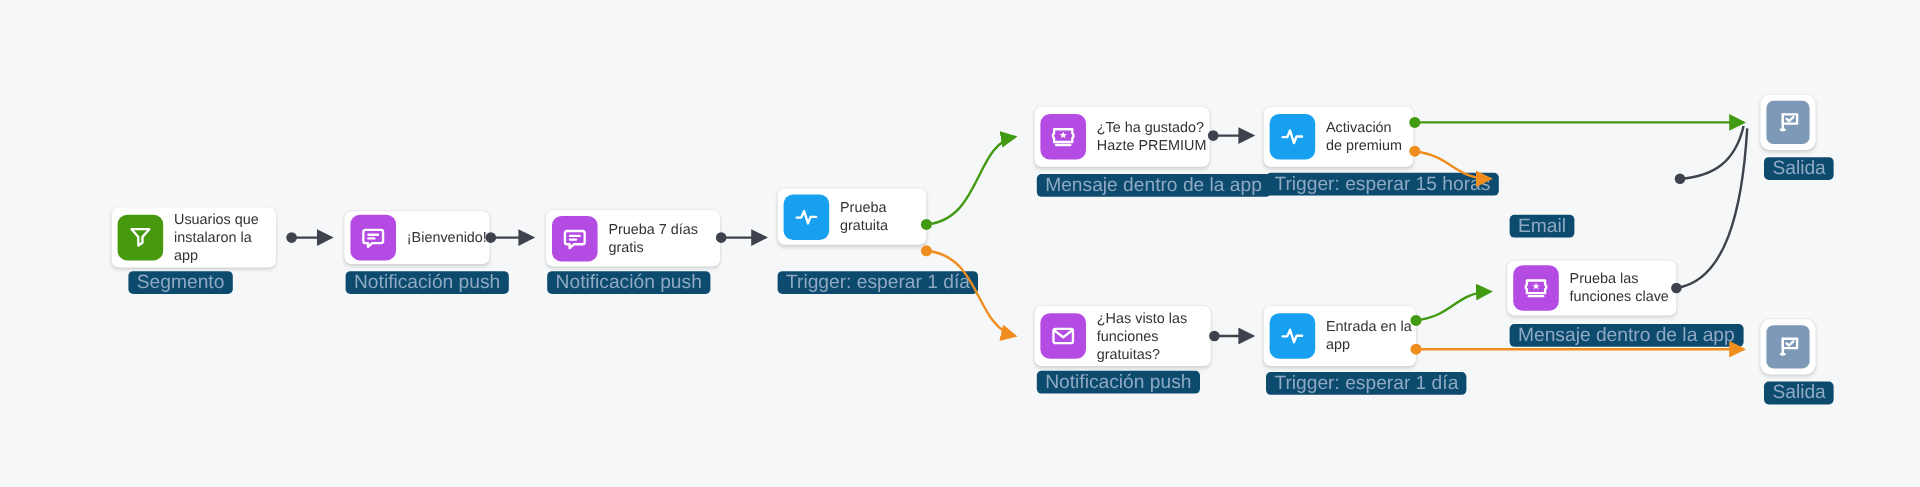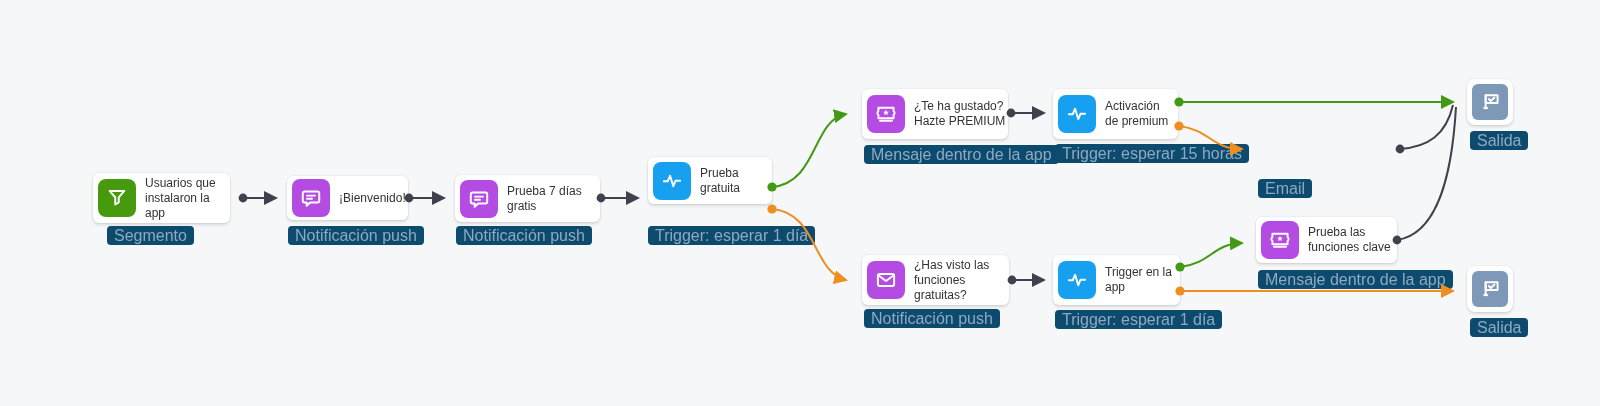--- a/index.html
+++ b/index.html
@@ -147,21 +147,21 @@
 gratuitas?</span>
   </div>
   <div class="badge" style="left:864px;top:309px">Notificación push</div>
 
   <div class="node" style="left:1053px;top:255px;width:127px;height:50px">
     <span class="icon-tile bg-blue">
       <svg viewBox="0 0 24 24">
           <polyline class="stroke-ic" points="4.5 12.3 8 12.3 10.2 7.2 13.2 16.8 15.2 11.8 19.5 11.8"></polyline>
         </svg>
     </span>
-    <span class="node-title">Trigger en la
+    <span class="node-title">Entrada en la
 app</span>
   </div>
   <div class="badge" style="left:1055px;top:310px">Trigger: esperar 1 día</div>
 
   <div class="node" style="left:1256px;top:217px;width:141px;height:46px">
     <span class="icon-tile bg-purple">
       <svg viewBox="0 0 24 24">
         <path class="stroke-ic" d="M5 6.2 H19 V9.3 A2.3 2.3 0 0 1 19 13 V16 H5 V13 A2.3 2.3 0 0 1 5 9.3 Z"></path>
         <polygon fill="#ffffff" points="12,8 12.8,9.9 14.8,9.9 13.2,11.1 13.8,13.1 12,11.9 10.2,13.1 10.8,11.1 9.2,9.9 11.2,9.9"></polygon>
         <path class="stroke-ic" d="M6.5 18.3h11"></path>

